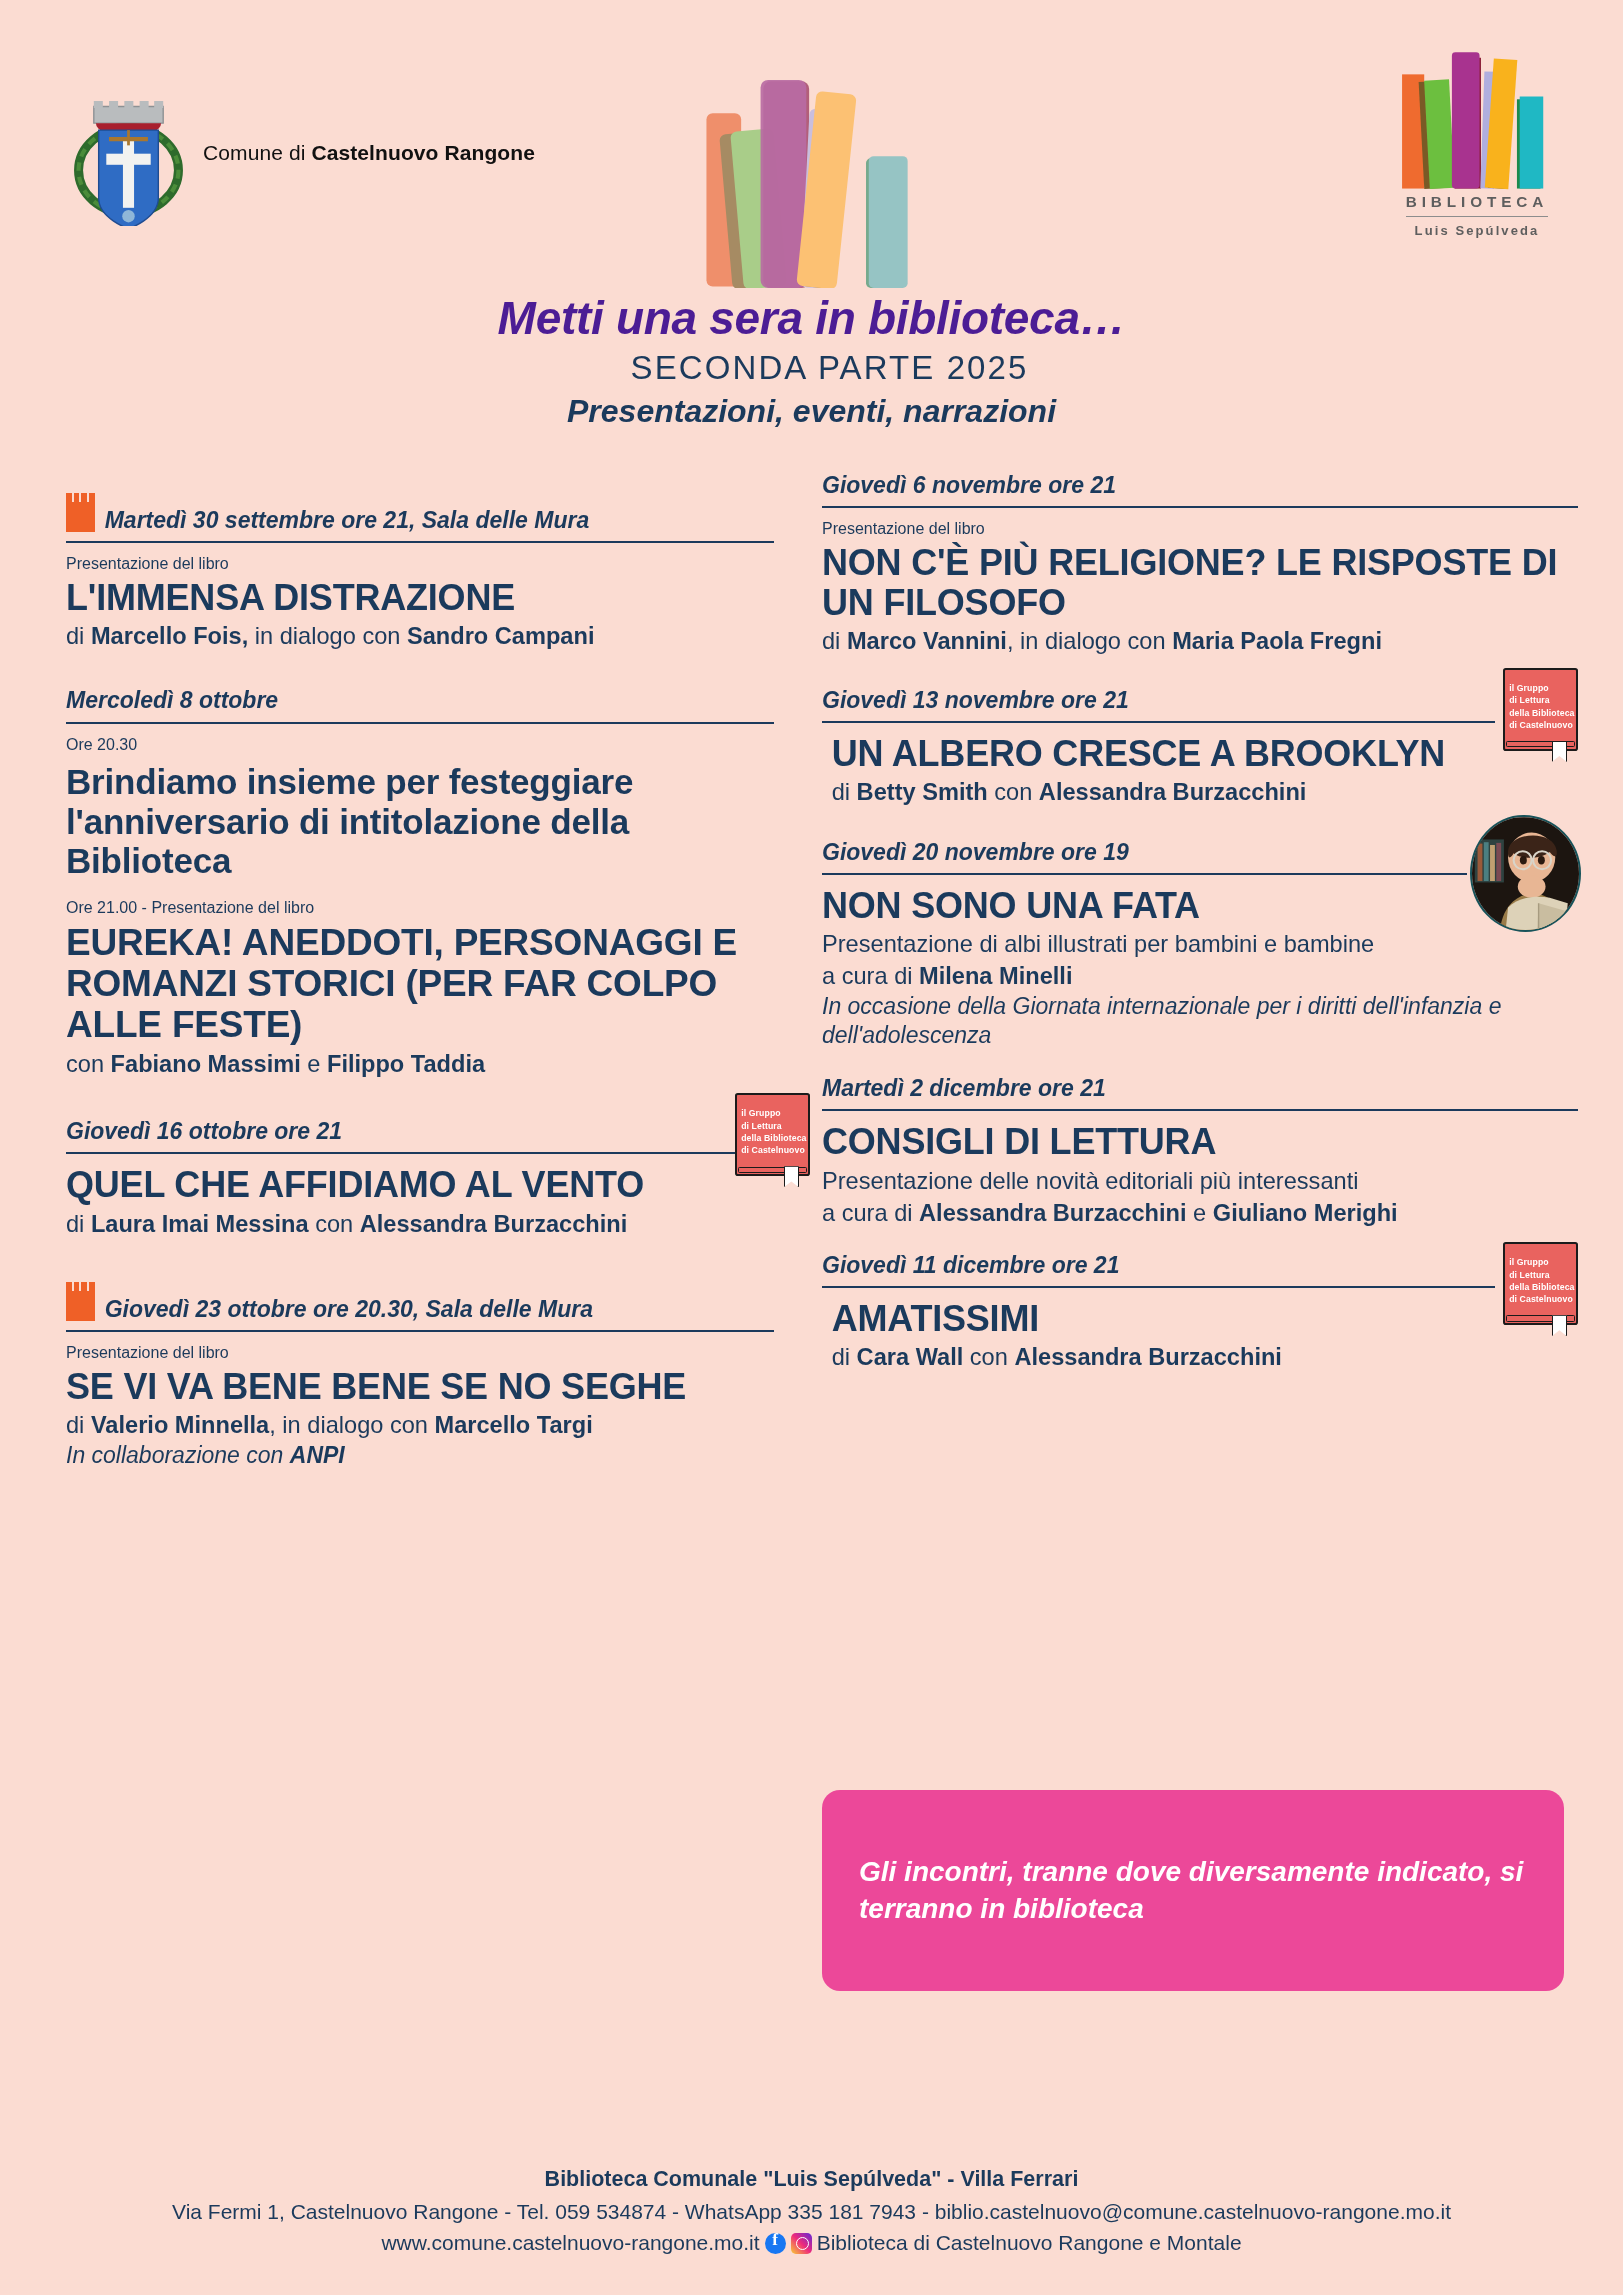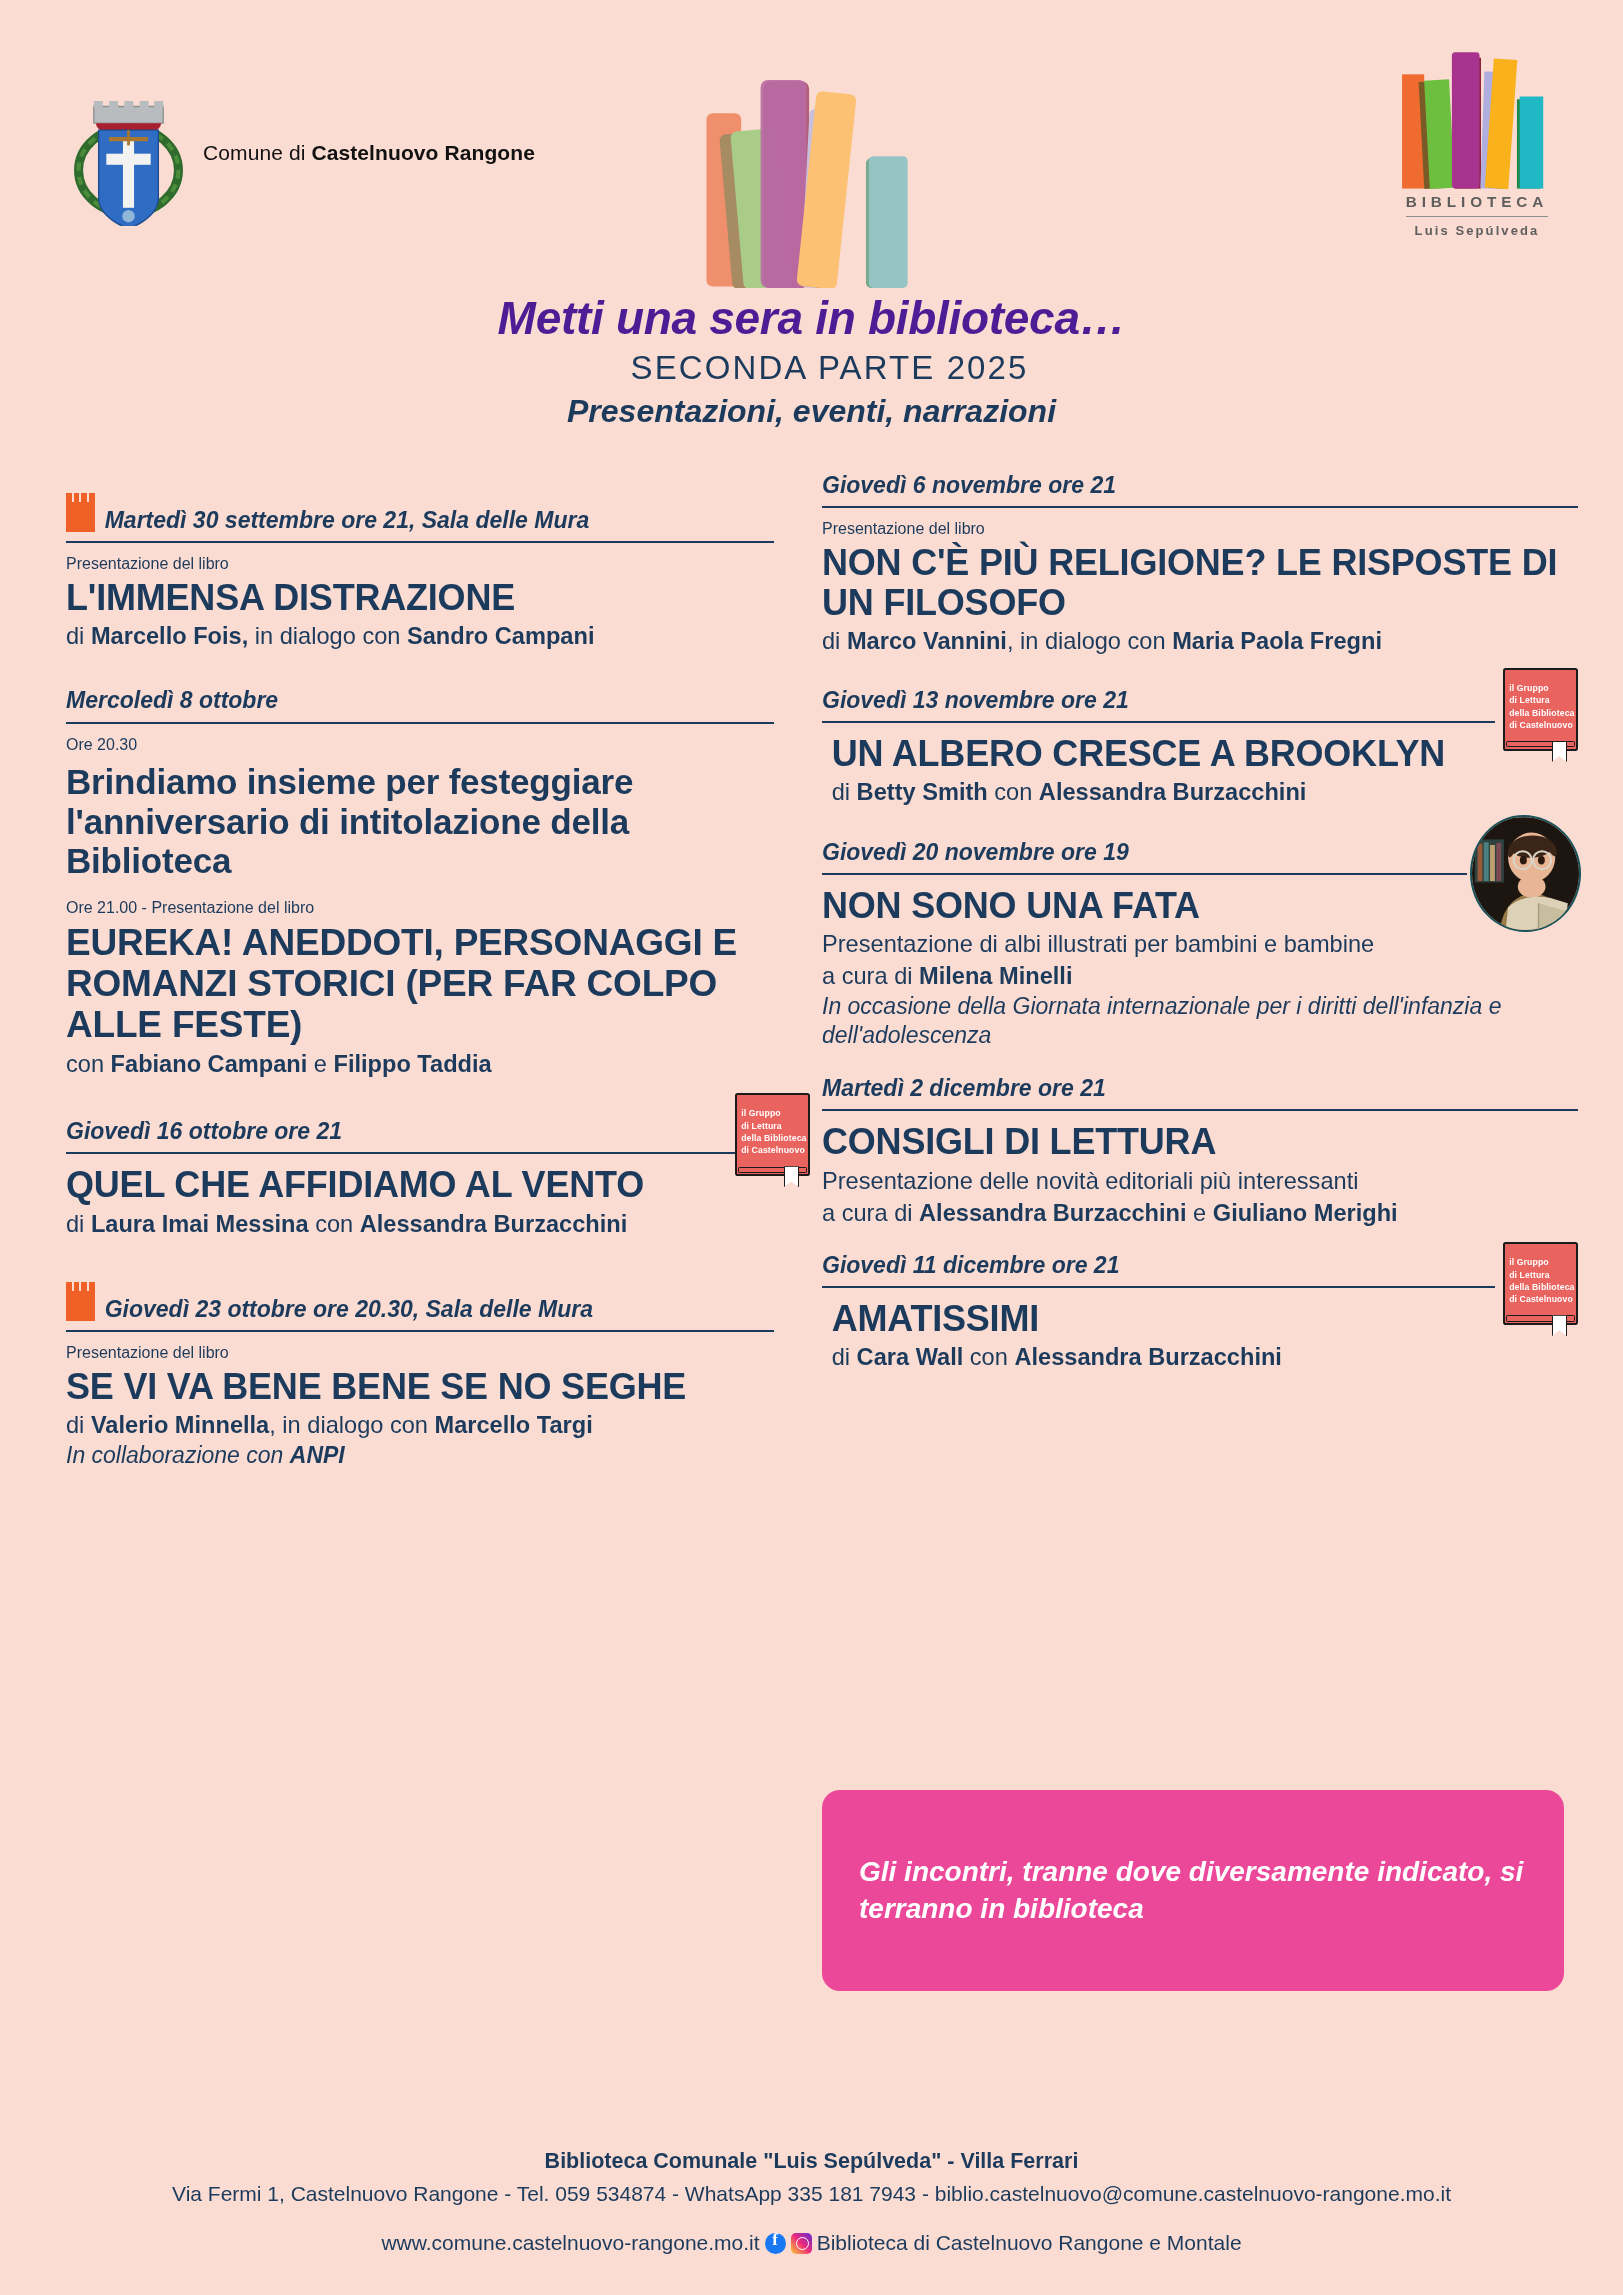--- a/index.html
+++ b/index.html
@@ -80,21 +80,21 @@
   
   .greenbox{ position:absolute; left:822px; top:1790px; width:742px; height:201px;
              background:#ec4899; border-radius:18px; display:flex; align-items:center; }
   .greenbox p{ color:#fff; font-size:28px; font-weight:bold; font-style:italic;
                line-height:1.32; padding:0 37px; }
 
   
   .footer{ position:absolute; left:0; bottom:40px; width:100%; text-align:center; color:#1b3a5c; }
   .f1{ font-size:21.5px; font-weight:bold; }
   .f2{ font-size:21px; margin-top:7.6px; font-weight:300;}
-  .f3{ font-size:21px; margin-top:25px; display:flex; align-items:center;
+  .f3{ font-size:21px; margin-top:7px; display:flex; align-items:center;
        justify-content:center; gap:5px; font-weight:300;}
   .fbic,.igic{ width:21px; height:21px; border-radius:4.9px; flex:0 0 auto; }
   .fbic{ background:#1877f2; border-radius:50%; position:relative; }
   .fbic::after{ content:"f"; position:absolute; left:0; right:0; top:-2.1px; color:#fff;
                 font-size:17.3px; font-weight:bold; font-family:"Liberation Serif",serif; }
   .igic{ background:linear-gradient(45deg,#f9ce34,#ee2a7b,#6228d7); position:relative; }
   .igic::after{ content:""; position:absolute; left:4.9px; top:4.9px; width:11px; height:11px;
                 border:1.7px solid #fff; border-radius:50%; }
 </style>
 </head>
@@ -187,21 +187,21 @@
 
       <div class="ev" style="margin-top:36px">
         <div class="ev-date">
           <span>Mercoledì 8 ottobre</span>
         </div>
         <div class="rule thin"></div>
         <div class="line-reg">Ore 20.30</div>
         <div class="bigtitle" style="font-size:35px;margin-top:8.3px">Brindiamo insieme per festeggiare l'anniversario di intitolazione della Biblioteca</div>
         <div class="line-reg" style="margin-top:18px">Ore 21.00 - Presentazione del libro</div>
         <div class="bigtitle huge">EUREKA! ANEDDOTI, PERSONAGGI E ROMANZI STORICI (PER FAR COLPO ALLE FESTE)</div>
-        <div class="mixed"><span>con </span><b>Fabiano Campani</b><span> e </span><b>Filippo Taddia</b></div>
+        <div class="mixed"><span>con </span><b>Fabiano Massimi</b><span> e </span><b>Filippo Taddia</b></div>
       </div>
 
       <div class="ev" style="margin-top:39px">
         <span class="rgbadge" style="right:-36px; top:-25px">
           <span class="bk"></span>
           <span class="txt">
             <span>il Gruppo</span><br>
             <span>di Lettura</span><br>
             <span>della Biblioteca</span><br>
             <span>di Castelnuovo</span>

